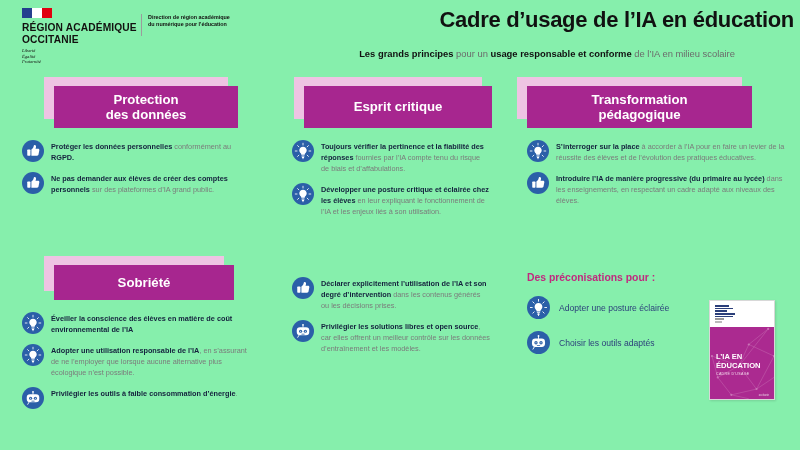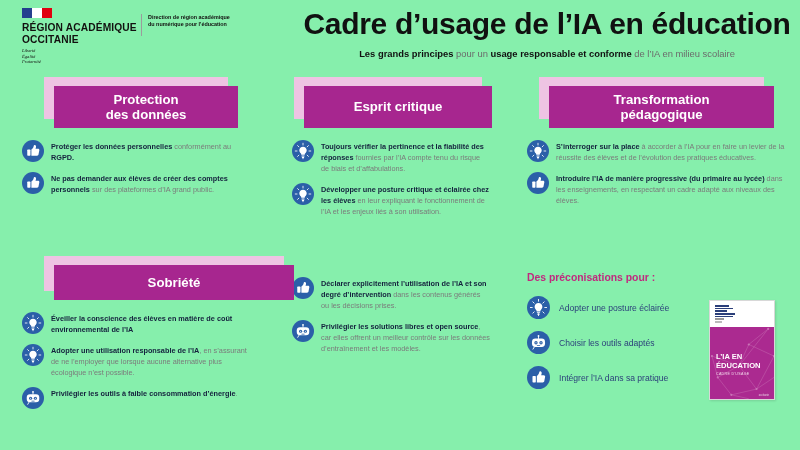--- a/index.html
+++ b/index.html
@@ -30,21 +30,21 @@
   }
 
   .logo-divider { position: absolute; left: 141px; top: 14px; width: 1px; height: 22px; background: #9b9b9b; }
   .logo-sub {
     position: absolute; left: 148px; top: 14px; width: 120px;
     font-size: 5.4px; line-height: 7.2px; color: #12100f; font-weight: bold;
   }
 
   .title {
     position: absolute; left: 300px; top: 7px; width: 494px;
-    text-align: center; font-size: 30px; font-weight: bold;
+    text-align: right; font-size: 22px; font-weight: bold;
     color: #111111; letter-spacing: -0.3px;
   }
   .subtitle {
     position: absolute; left: 300px; top: 48px; width: 494px;
     text-align: center; font-size: 9.4px; color: #6b6b6b;
   }
   .subtitle b { color: #111111; }
 
   
   .card { position: absolute; }
@@ -220,21 +220,21 @@
                 </g>
                 <path fill="#ffffff" d="M22 13.4c-4.1 0-7.4 3.2-7.4 7.2 0 2.7 1.5 4.6 2.8 6 .7.8 1.1 1.5 1.1 2.4v.6h7v-.6c0-.9.4-1.6 1.1-2.4 1.3-1.4 2.8-3.3 2.8-6 0-4-3.3-7.2-7.4-7.2z"></path>
                 <rect x="18.6" y="31.1" width="6.8" height="1.9" rx="0.9" fill="#ffffff"></rect>
                 <rect x="19.5" y="34" width="5" height="1.8" rx="0.9" fill="#ffffff"></rect>
               </svg></div>
             <div class="txt"><b>Développer une posture critique et éclairée chez les élèves</b><span> en leur expliquant le fonctionnement de l’IA et les enjeux liés à son utilisation.</span></div>
           </div>
         </div>
       </div>
       <div class="card" style="left: 527px; top: 86px; width: 265px;">
-        <div class="card-head" style="width: 225px; height: 42px; margin-left: 22px;">
+        <div class="card-head" style="width: 225px; height: 42px; ">
           <div class="frame"></div>
           <div class="bar">
             <span><span>Transformation</span><br><span>pédagogique</span></span>
           </div>
         </div>
         <div class="items">
           <div class="item">
             <div class="ico"><svg viewBox="0 0 44 44" width="100%" height="100%">
                 <circle cx="22" cy="22" r="22" fill="#2b5fa8"></circle>
                 <g stroke="#ffffff" stroke-width="1.7" stroke-linecap="round">
@@ -257,21 +257,21 @@
             <div class="ico"><svg viewBox="0 0 44 44" width="100%" height="100%">
                 <circle cx="22" cy="22" r="22" fill="#2b5fa8"></circle>
                 <path fill="#ffffff" d="M18.8 19.2c2.6-2 4.3-4.6 4.6-7.3.1-1.2 1.1-2 2.3-1.8 1.6.3 2.6 1.8 2.4 3.6-.1 1.3-.5 2.6-1.1 3.8h5.2c1.6 0 2.8 1.4 2.5 3l-1.7 8.7c-.25 1.3-1.4 2.2-2.7 2.2H18.8z"></path>
                 <rect x="10.5" y="19.2" width="6.4" height="12.2" rx="1.3" fill="#ffffff"></rect>
               </svg></div>
             <div class="txt"><b>Introduire l’IA de manière progressive (du primaire au lycée)</b><span> dans les enseignements, en respectant un cadre adapté aux niveaux des élèves.</span></div>
           </div>
         </div>
       </div>
       <div class="card" style="left: 22px; top: 265px; width: 232px;">
-        <div class="card-head" style="width: 240px; height: 35px; margin-left: 32px;">
+        <div class="card-head" style="width: 180px; height: 35px; margin-left: 32px;">
           <div class="frame"></div>
           <div class="bar">
             <span><span>Sobriété</span></span>
           </div>
         </div>
         <div class="items">
           <div class="item">
             <div class="ico"><svg viewBox="0 0 44 44" width="100%" height="100%">
                 <circle cx="22" cy="22" r="22" fill="#2b5fa8"></circle>
                 <g stroke="#ffffff" stroke-width="1.7" stroke-linecap="round">
@@ -385,28 +385,20 @@
               <circle cx="26.8" cy="22.5" r="3.2" fill="#2b5fa8"></circle>
               <circle cx="17.2" cy="22.5" r="1.1" fill="#ffffff"></circle>
               <circle cx="26.8" cy="22.5" r="1.1" fill="#ffffff"></circle>
               <rect x="18.6" y="27.4" width="6.8" height="1.5" rx="0.75" fill="#2b5fa8"></rect>
               <path d="M22 10.5v4" stroke="#ffffff" stroke-width="1.7" stroke-linecap="round"></path>
               <circle cx="22" cy="9.6" r="1.8" fill="#ffffff"></circle>
               <path d="M14 30.5l-2.5 4.2" stroke="#ffffff" stroke-width="1.8" stroke-linecap="round"></path>
             </svg></div>
           <div class="plab">Choisir les outils adaptés</div>
         </div>
-        <div class="preco-item">
-          <div class="ico"><svg viewBox="0 0 44 44" width="100%" height="100%">
-              <circle cx="22" cy="22" r="22" fill="#2b5fa8"></circle>
-              <path fill="#ffffff" d="M18.8 19.2c2.6-2 4.3-4.6 4.6-7.3.1-1.2 1.1-2 2.3-1.8 1.6.3 2.6 1.8 2.4 3.6-.1 1.3-.5 2.6-1.1 3.8h5.2c1.6 0 2.8 1.4 2.5 3l-1.7 8.7c-.25 1.3-1.4 2.2-2.7 2.2H18.8z"></path>
-              <rect x="10.5" y="19.2" width="6.4" height="12.2" rx="1.3" fill="#ffffff"></rect>
-            </svg></div>
-          <div class="plab">Intégrer l’IA dans sa pratique</div>
-        </div>
       </div>
 
     <div class="booklet">
       <div class="bk-top">
         <div class="bk-logoline s1"></div>
         <div class="bk-logoline s2"></div>
         <div class="bk-logoline s3"></div>
         <div class="bk-logoline s4"></div>
         <div class="bk-logoline s2"></div>
         <div class="bk-logoline s5"></div>

